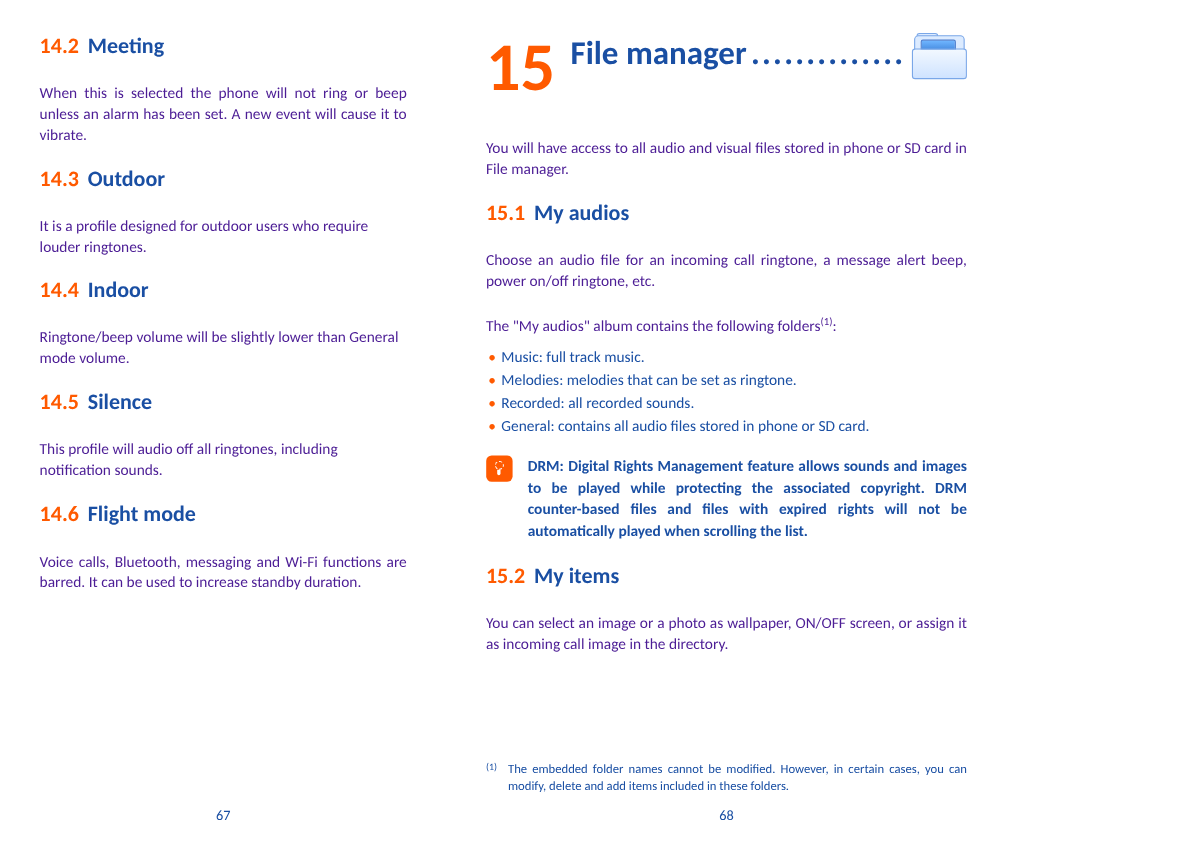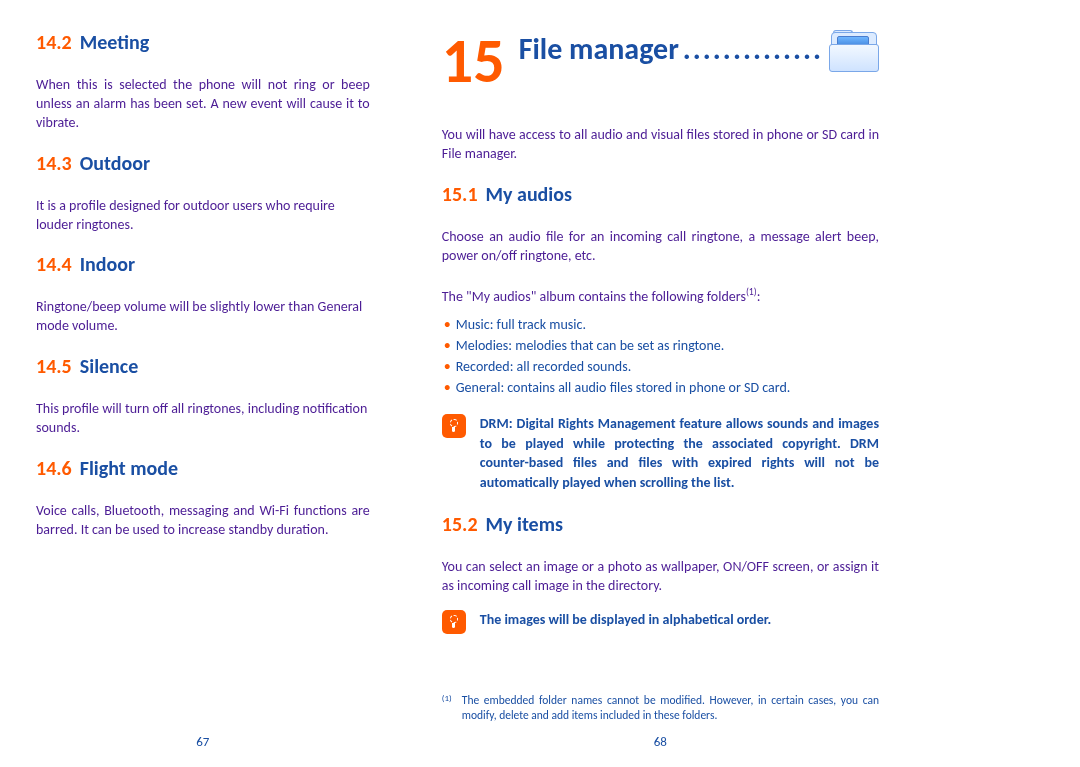--- a/index.html
+++ b/index.html
@@ -220,21 +220,21 @@
     <p class="body-text">It is a profile designed for outdoor users who require louder ringtones.</p>
 
     <div class="section-heading">
       <span class="num">14.4</span><span class="title">Indoor</span>
     </div>
     <p class="body-text">Ringtone/beep volume will be slightly lower than General mode volume.</p>
 
     <div class="section-heading">
       <span class="num">14.5</span><span class="title">Silence</span>
     </div>
-    <p class="body-text">This profile will turn off all ringtones, including notification sounds.</p>
+    <p class="body-text">This profile will audio off all ringtones, including notification sounds.</p>
 
     <div class="section-heading">
       <span class="num">14.6</span><span class="title">Flight mode</span>
     </div>
     <p class="body-text justify">Voice calls, Bluetooth, messaging and Wi-Fi functions are barred. It can be used to increase standby duration.</p>
 
     <div class="page-number">67</div>
   </div>
 
   <div class="page">
@@ -272,24 +272,20 @@
     <div class="tip-row">
       <div class="tip-icon"></div>
       <div class="tip-text">DRM: Digital Rights Management feature allows sounds and images to be played while protecting the associated copyright. DRM counter-based files and files with expired rights will not be automatically played when scrolling the list.</div>
     </div>
 
     <div class="section-heading" style="margin-top:20px">
       <span class="num">15.2</span><span class="title">My items</span>
     </div>
     <p class="body-text justify">You can select an image or a photo as wallpaper, ON/OFF screen, or assign it as incoming call image in the directory.</p>
 
-    <div class="tip-row">
-      <div class="tip-icon"></div>
-      <div class="tip-text" style="text-align:left">The images will be displayed in alphabetical order.</div>
-    </div>
 
     <div class="grow-space"></div>
 
     <div class="footnote">
       <span class="fn-mark">(1)</span>
       <span>The embedded folder names cannot be modified. However, in certain cases, you can modify, delete and add items included in these folders.</span>
     </div>
     <div class="page-number">68</div>
    </div>
   </div>

